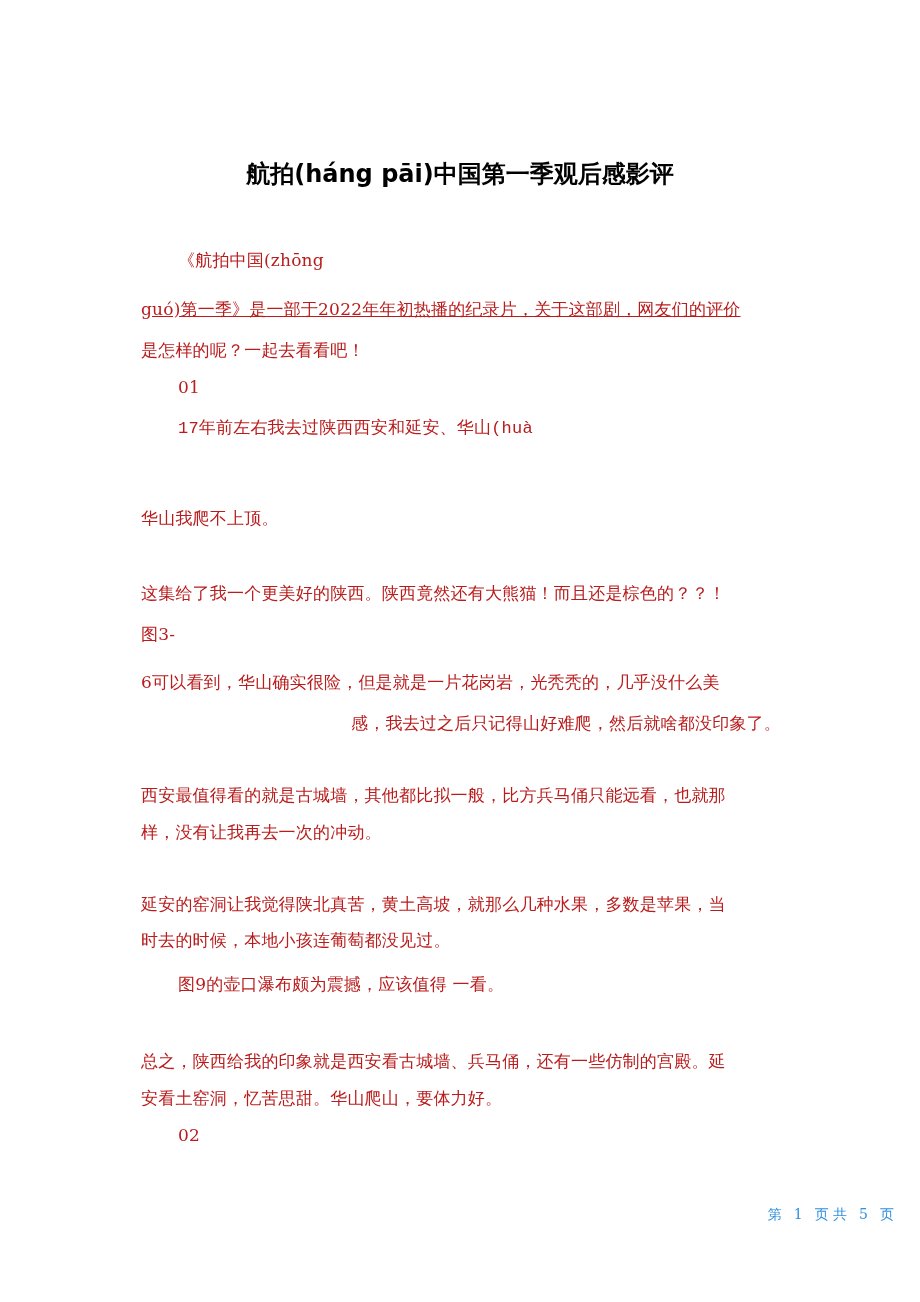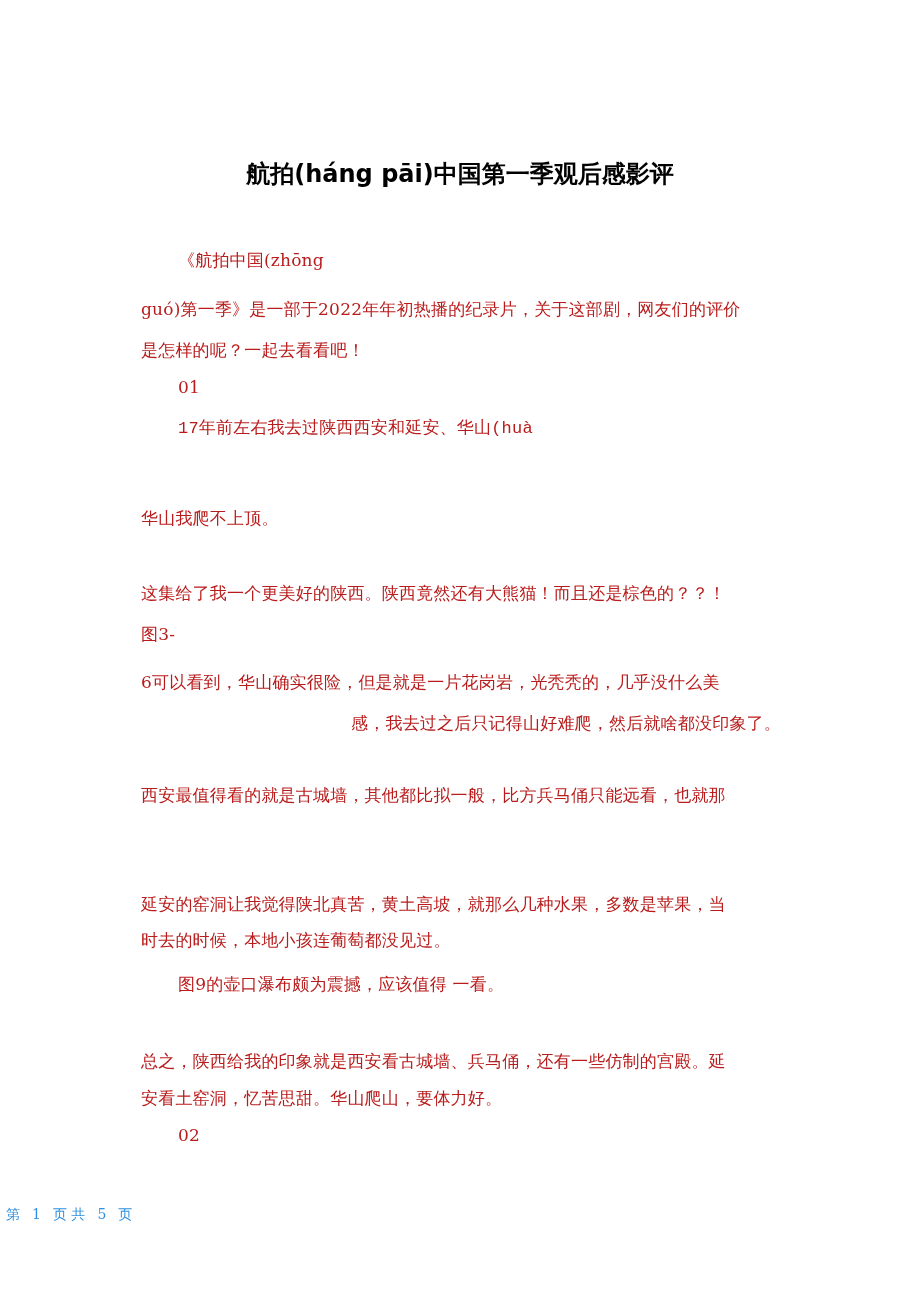--- a/index.html
+++ b/index.html
@@ -47,49 +47,50 @@
       letter-spacing: 0.2px;
     }
     .indent {
       left: 178px;
     }
     .footer {
       position: absolute;
       left: 0;
       top: 1187px;
       width: 900px;
-      text-align: left;
+      text-align: right;
       font-size: 14px;
       line-height: 22px;
       color: #2f8fe0;
       white-space: pre;
       font-family: "DejaVu Serif", "Liberation Serif", serif;
     }
     .footer span {
       margin: 0 6px;
     }
   </style>
 </head>
 <body>
 
 <div class="page">
 
   <div class="title">航拍(háng pāi)中国第一季观后感影评</div>
 
   <div class="line indent" style="top:232px;">《航拍中国(zhōng</div>
-  <div class="line" style="top:281px;">guó)第一季》是一部于2022年年初热播的纪录片，关于这部剧，网友们的评价</div>
+  <div class="line" style="top:281px;text-decoration:underline;">guó)第一季》是一部于2022年年初热播的纪录片，关于这部剧，网友们的评价</div>
   <div class="line" style="top:322px;">是怎样的呢？一起去看看吧！</div>
   <div class="line indent" style="top:359px;">01</div>
   <div class="line indent" style="top:401px;font-family:Liberation Mono, monospace;">17年前左右我去过陕西西安和延安、华山(huà</div>
   <div class="line" style="top:490px;">华山我爬不上顶。</div>
   <div class="line" style="top:565px;">这集给了我一个更美好的陕西。陕西竟然还有大熊猫！而且还是棕色的？？！</div>
   <div class="line" style="top:606px;">图3-</div>
   <div class="line" style="top:654px;">6可以看到，华山确实很险，但是就是一片花岗岩，光秃秃的，几乎没什么美</div>
   <div class="line" style="top:695px;text-align:right;">感，我去过之后只记得山好难爬，然后就啥都没印象了。</div>
   <div class="line" style="top:767px;">西安最值得看的就是古城墙，其他都比拟一般，比方兵马俑只能远看，也就那</div>
+  <div class="line" style="top:804px;">样，没有让我再去一次的冲动。</div>
   <div class="line" style="top:876px;">延安的窑洞让我觉得陕北真苦，黄土高坡，就那么几种水果，多数是苹果，当</div>
   <div class="line" style="top:912px;">时去的时候，本地小孩连葡萄都没见过。</div>
   <div class="line indent" style="top:956px;">图9的壶口瀑布颇为震撼，应该值得 一看。</div>
   <div class="line" style="top:1033px;">总之，陕西给我的印象就是西安看古城墙、兵马俑，还有一些仿制的宫殿。延</div>
   <div class="line" style="top:1070px;">安看土窑洞，忆苦思甜。华山爬山，要体力好。</div>
   <div class="line indent" style="top:1107px;">02</div>
 
   <div class="footer"><span>第</span><span>1</span><span>页 共</span><span>5</span><span>页</span></div>
 
 </div>

